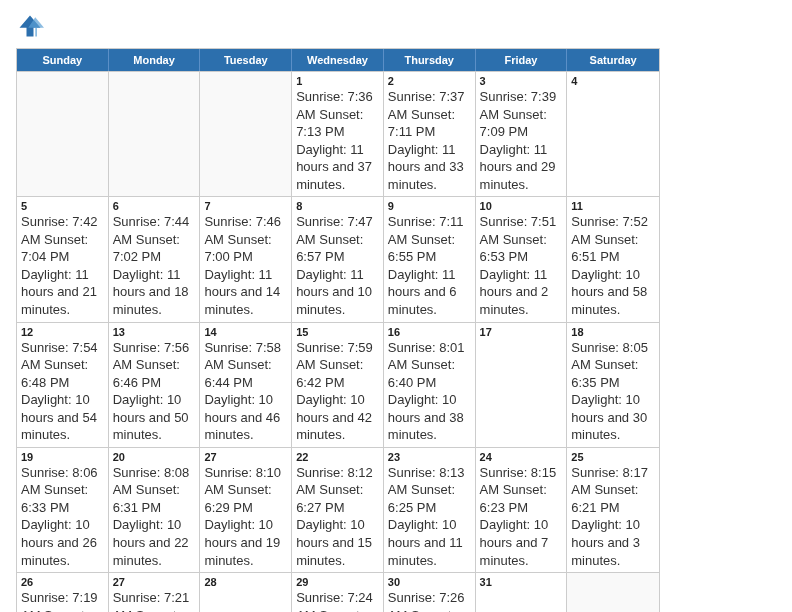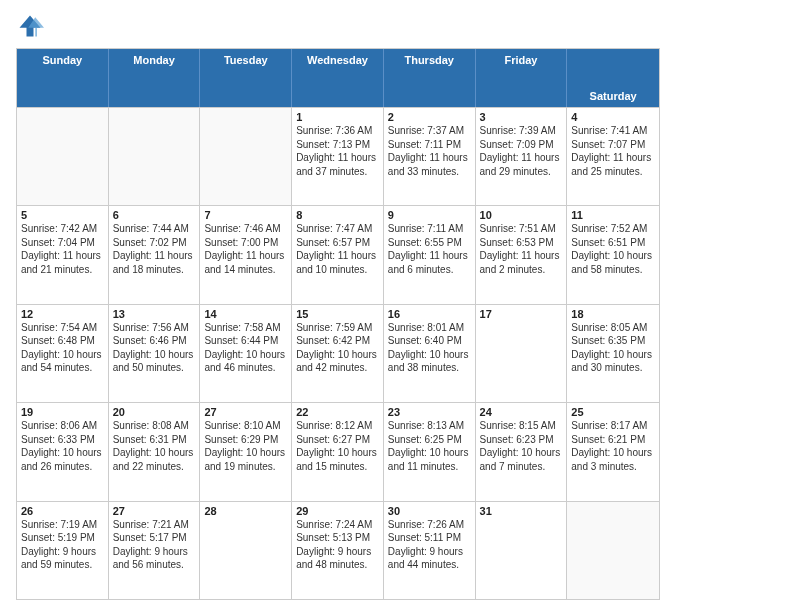--- a/index.html
+++ b/index.html
@@ -63,21 +63,21 @@
       background: #2c6fad;
     }
     .cal-header-cell {
       color: #fff;
       font-size: 11px;
       font-weight: bold;
       text-align: center;
       padding: 5px 2px;
       border-right: 1px solid #5b8fc7;
     }
-    .cal-header-cell:last-child { border-right: none; margin-top: 36px; }
+    .cal-header-cell:last-child { border-right: none; }
     .cal-body {
       display: flex;
       flex-direction: column;
       flex: 1;
     }
     .cal-row {
       display: grid;
       grid-template-columns: repeat(7, 1fr);
       flex: 1;
       border-top: 1px solid #ccc;
@@ -92,21 +92,21 @@
     }
     .cal-cell:last-child { border-right: none; }
     .cal-cell.empty { background: #f9f9f9; }
     .day-num {
       font-size: 11px;
       font-weight: bold;
       color: #222;
       margin-bottom: 1px;
     }
     .day-info {
-      font-size: 10px;
+      font-size: 13px;
       color: #333;
       line-height: 1.35;
     }
   </style>
 </head>
 <body>
 
 <div class="page">
   <div class="header">
     <div class="logo">
@@ -156,24 +156,20 @@
           </div>
           <div class="cal-cell">
             <div class="day-num">3</div>
             <div class="day-info">Sunrise: 7:39 AM
 Sunset: 7:09 PM
 Daylight: 11 hours
 and 29 minutes.</div>
           </div>
           <div class="cal-cell">
             <div class="day-num">4</div>
-            <div class="day-info">Sunrise: 7:41 AM
-Sunset: 7:07 PM
-Daylight: 11 hours
-and 25 minutes.</div>
           </div>
         </div>
         <div class="cal-row">
           <div class="cal-cell">
             <div class="day-num">5</div>
             <div class="day-info">Sunrise: 7:42 AM
 Sunset: 7:04 PM
 Daylight: 11 hours
 and 21 minutes.</div>
           </div>

